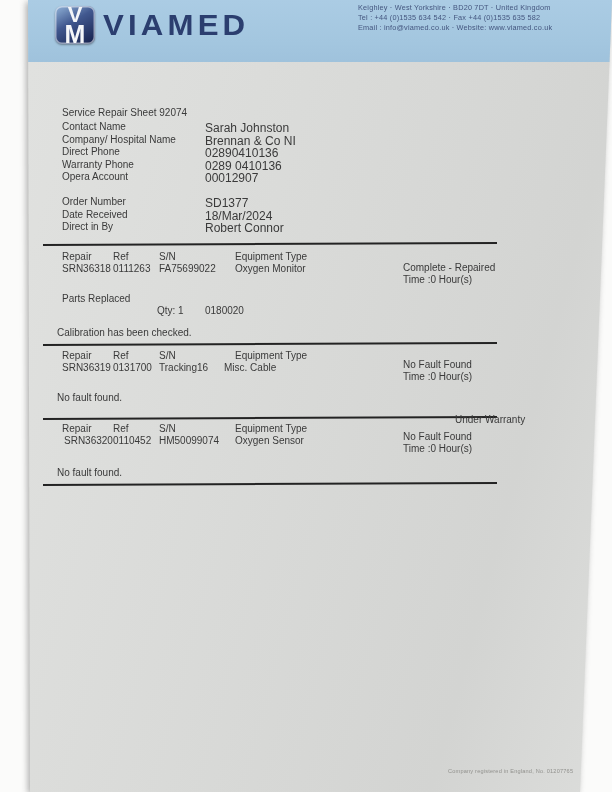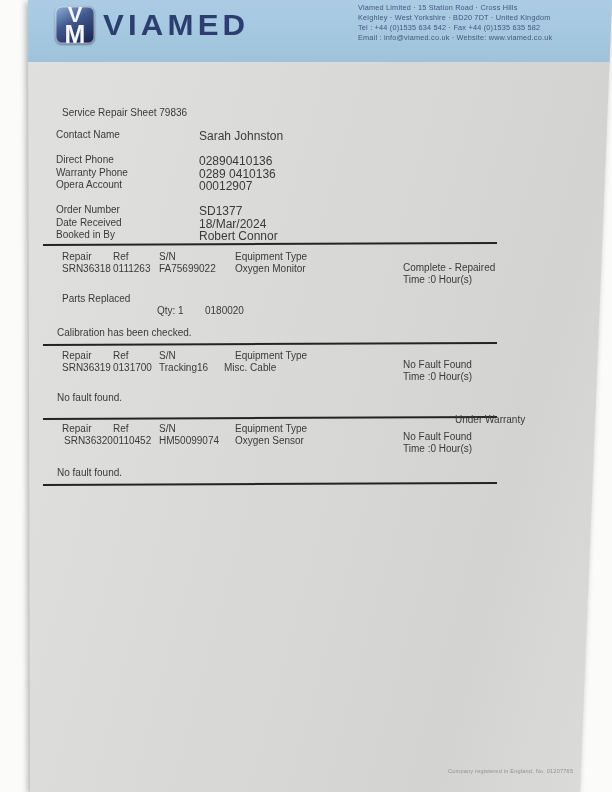--- a/index.html
+++ b/index.html
@@ -26,21 +26,21 @@
     color:#f4f6f9;font-weight:bold;font-size:22px;}
   .logo .lm{position:absolute;left:0;right:0;bottom:-5px;text-align:center;
     color:#f4f6f9;font-weight:bold;font-size:25px;}
   .brand{position:absolute;left:103px;top:8px;font-size:30px;font-weight:bold;
     letter-spacing:4px;color:#2b3e6f;transform:scaleX(1.04);transform-origin:left;}
   .addr{position:absolute;left:358px;top:3px;font-size:7.3px;line-height:10px;
     color:#44567f;letter-spacing:.2px;white-space:nowrap;}
   
   .t{position:absolute;font-size:10px;color:#3a3a3a;white-space:nowrap;}
   .title{font-size:10px;}
-  .frow{position:absolute;left:56px;width:430px;height:12px;margin-top:8px;}
+  .frow{position:absolute;left:62px;width:430px;height:12px;}
   .frow .lab{position:absolute;left:0;font-size:10px;color:#3a3a3a;white-space:nowrap;}
   .frow .val{position:absolute;left:143px;font-size:12px;color:#3a3a3a;white-space:nowrap;}
   .rule{position:absolute;left:43px;width:454px;height:2px;background:#232323;
     transform:rotate(-0.25deg);}
   .footer-reg{position:absolute;left:448px;top:768px;font-size:5.6px;color:#91918d;
     letter-spacing:.2px;white-space:nowrap;}
 </style>
 </head>
 <body>
 
@@ -48,32 +48,35 @@
 <div class="page">
 <div class="content">
 
   <div class="band">
     <div class="logo">
       <span class="lv">V</span>
       <span class="lm">M</span>
     </div>
     <div class="brand">VIAMED</div>
     <div class="addr">
-      <div>Viamed Limited · 15 Station Road · Cross Hills</div>
       <div>Keighley · West Yorkshire · BD20 7DT · United Kingdom</div>
       <div>Tel : +44 (0)1535 634 542 · Fax +44 (0)1535 635 582</div>
       <div>Email : info@viamed.co.uk · Website: www.viamed.co.uk</div>
     </div>
   </div>
 
-  <div class="t title" style="left:62px;top:107px">Service Repair Sheet 79836</div>
+  <div class="t title" style="left:62px;top:107px">Service Repair Sheet 92074</div>
 
   <div class="frow" style="top:121px">
     <span class="lab">Contact Name</span>
     <span class="val">Sarah Johnston</span>
+  </div>
+  <div class="frow" style="top:133.5px">
+    <span class="lab">Company/ Hospital Name</span>
+    <span class="val">Brennan &amp; Co NI</span>
   </div>
   <div class="frow" style="top:146px">
     <span class="lab">Direct Phone</span>
     <span class="val">02890410136</span>
   </div>
   <div class="frow" style="top:158.5px">
     <span class="lab">Warranty Phone</span>
     <span class="val">0289 0410136</span>
   </div>
   <div class="frow" style="top:171px">
@@ -82,21 +85,21 @@
   </div>
   <div class="frow" style="top:196px">
     <span class="lab">Order Number</span>
     <span class="val">SD1377</span>
   </div>
   <div class="frow" style="top:208.5px">
     <span class="lab">Date Received</span>
     <span class="val">18/Mar/2024</span>
   </div>
   <div class="frow" style="top:221px">
-    <span class="lab">Booked in By</span>
+    <span class="lab">Direct in By</span>
     <span class="val">Robert Connor</span>
   </div>
 
   <div class="rule" style="top:243px"></div>
   <div>
     <span class="t" style="left:62px;top:251px">Repair</span>
     <span class="t" style="left:113px;top:251px">Ref</span>
     <span class="t" style="left:159px;top:251px">S/N</span>
     <span class="t" style="left:235px;top:251px">Equipment Type</span>
     <span class="t" style="left:62px;top:263px">SRN36318</span>

